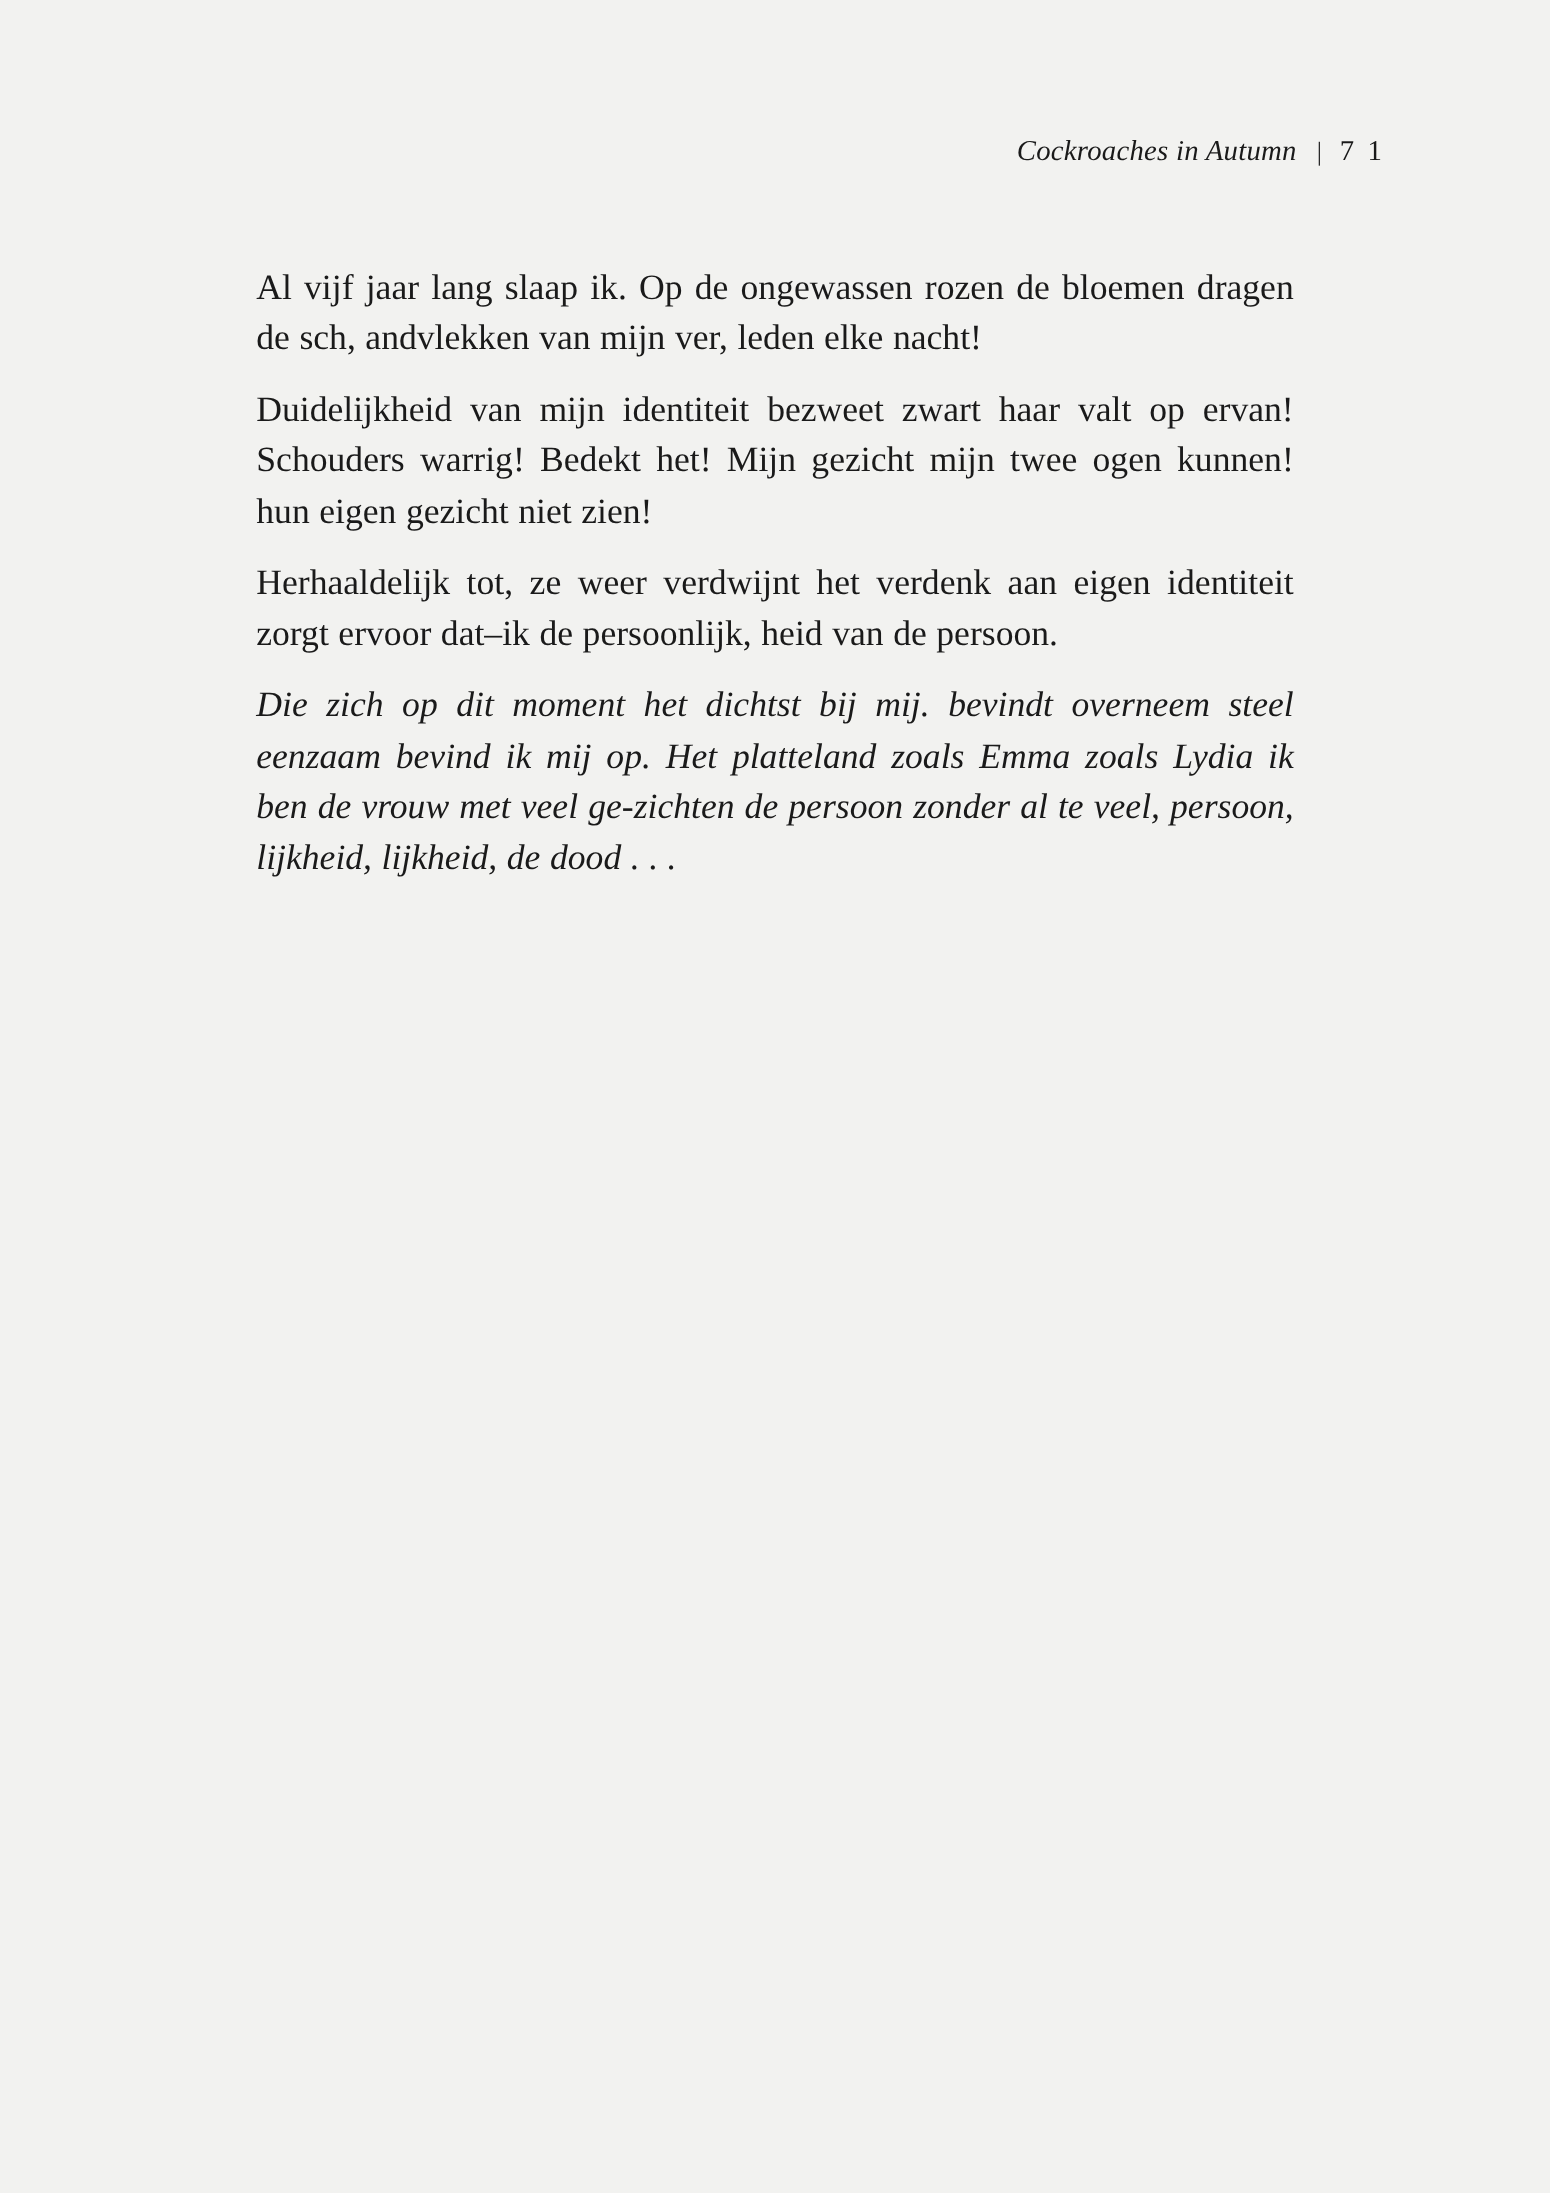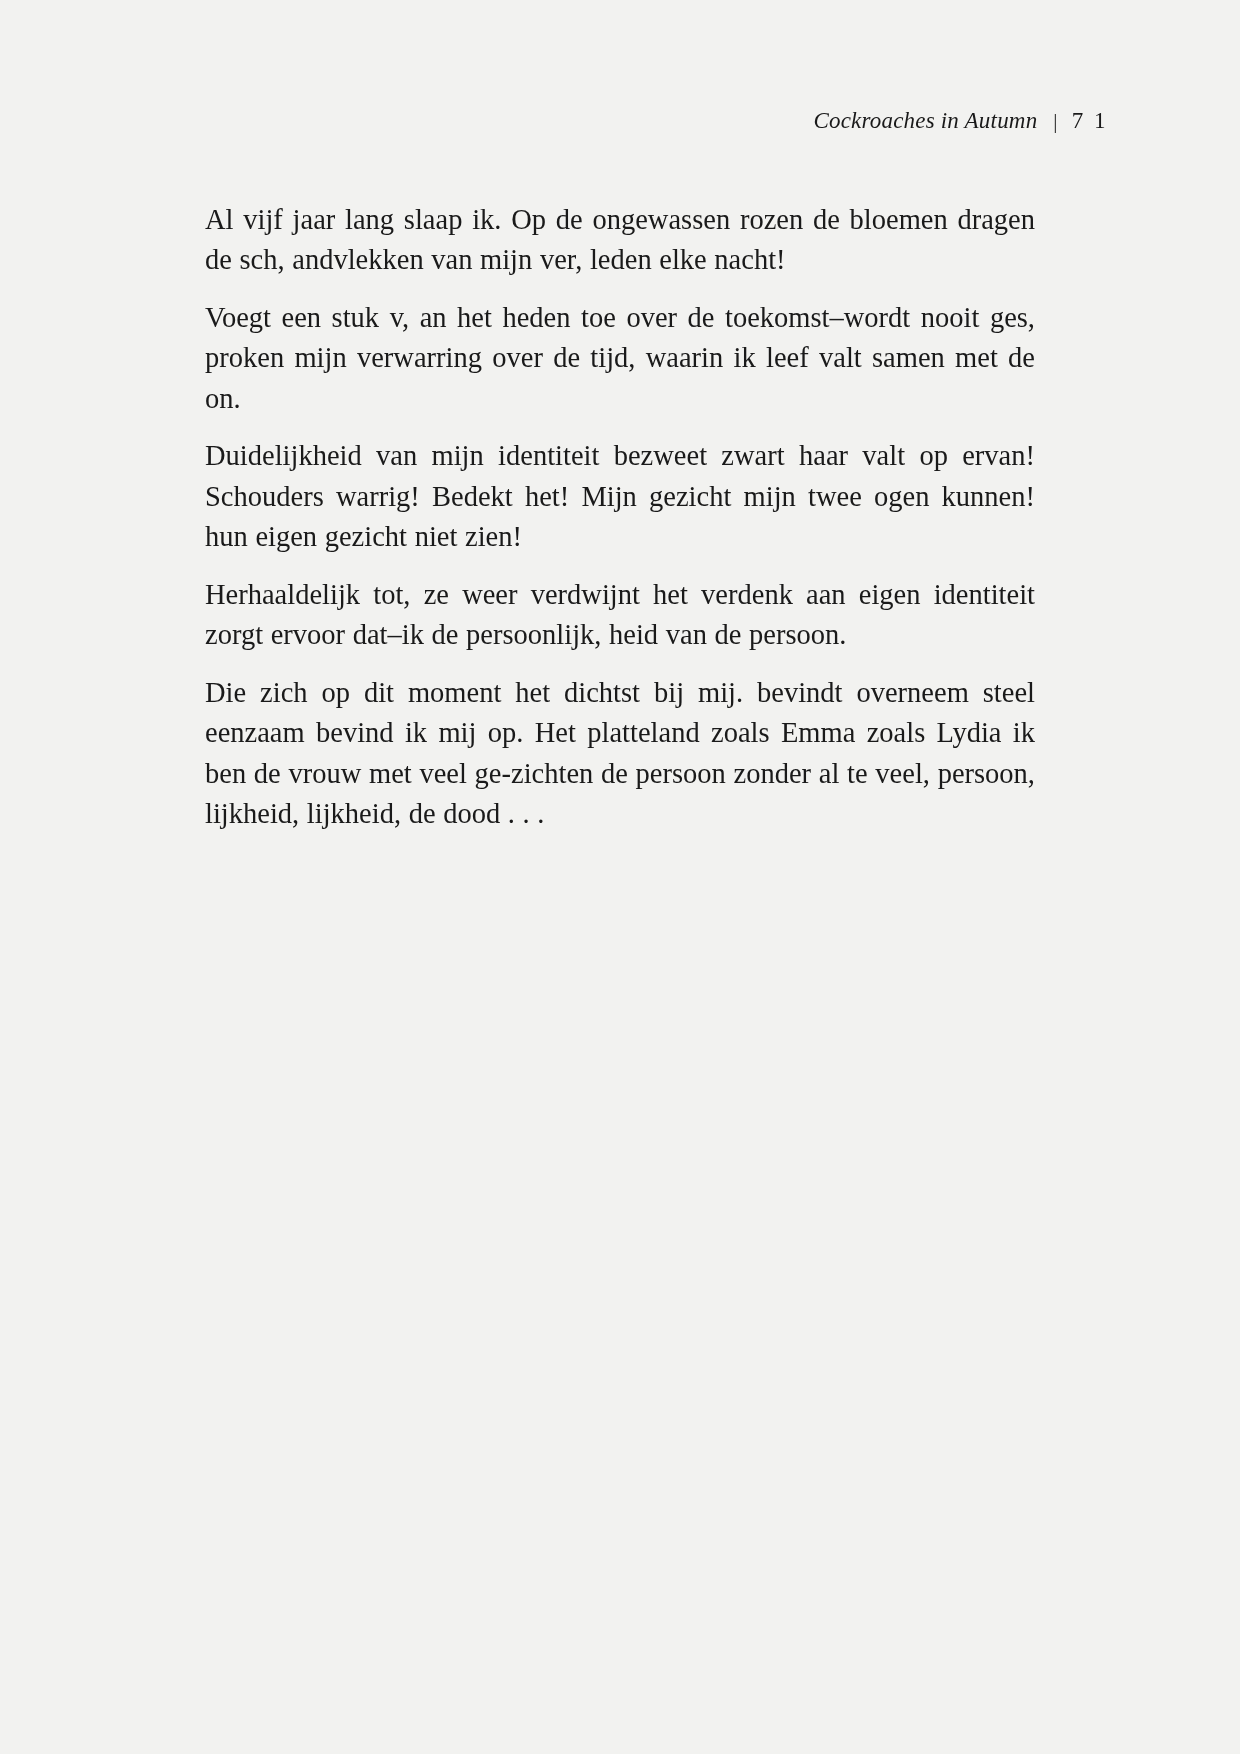--- a/index.html
+++ b/index.html
@@ -46,41 +46,41 @@
     font-size: 23px;
     letter-spacing: 2.5px;
   }
   .content {
     position: absolute;
     top: 196px;
     left: 205px;
     width: 830px;
   }
   p.para {
-    margin: 4px 0 17px 0;
+    margin: 15px 0 17px 0;
     font-size: 28.5px;
     line-height: 1.42;
     text-align: justify;
     text-justify: inter-word;
     word-spacing: 0.5px;
   }
   p.para:last-child {
     margin-bottom: 0;
+    font-style: italic;
   }
 </style>
 </head>
 <body>
 
 <div class="page">
 
   <div class="header">
     <span class="book-title">Cockroaches in Autumn</span><span class="sep">|</span><span class="page-number">7 1</span>
   </div>
 
   <div class="content">
     <p class="para">Al vijf jaar lang slaap ik. Op de ongewassen rozen de bloemen dragen de sch, andvlekken van mijn ver, leden elke nacht!</p>
-    <p class="para">Voegt een stuk v, an het heden toe over de toekomst–wordt nooit ges, proken mijn verwarring over de tijd, waarin ik leef valt samen met de on.</p>
     <p class="para">Duidelijkheid van mijn identiteit bezweet zwart haar valt op ervan! Schouders warrig! Bedekt het! Mijn gezicht mijn twee ogen kunnen! hun eigen gezicht niet zien!</p>
     <p class="para">Herhaaldelijk tot, ze weer verdwijnt  het verdenk aan eigen identiteit zorgt ervoor dat–ik de persoonlijk, heid van de persoon.</p>
     <p class="para">Die zich op dit moment het dichtst bij mij. bevindt overneem steel eenzaam bevind ik mij op. Het platteland zoals Emma zoals Lydia ik ben de vrouw met veel ge-zichten de persoon zonder al te veel, persoon, lijkheid, lijkheid, de dood .  .  .</p>
   </div>
 
 </div>
 
 </body></html>

